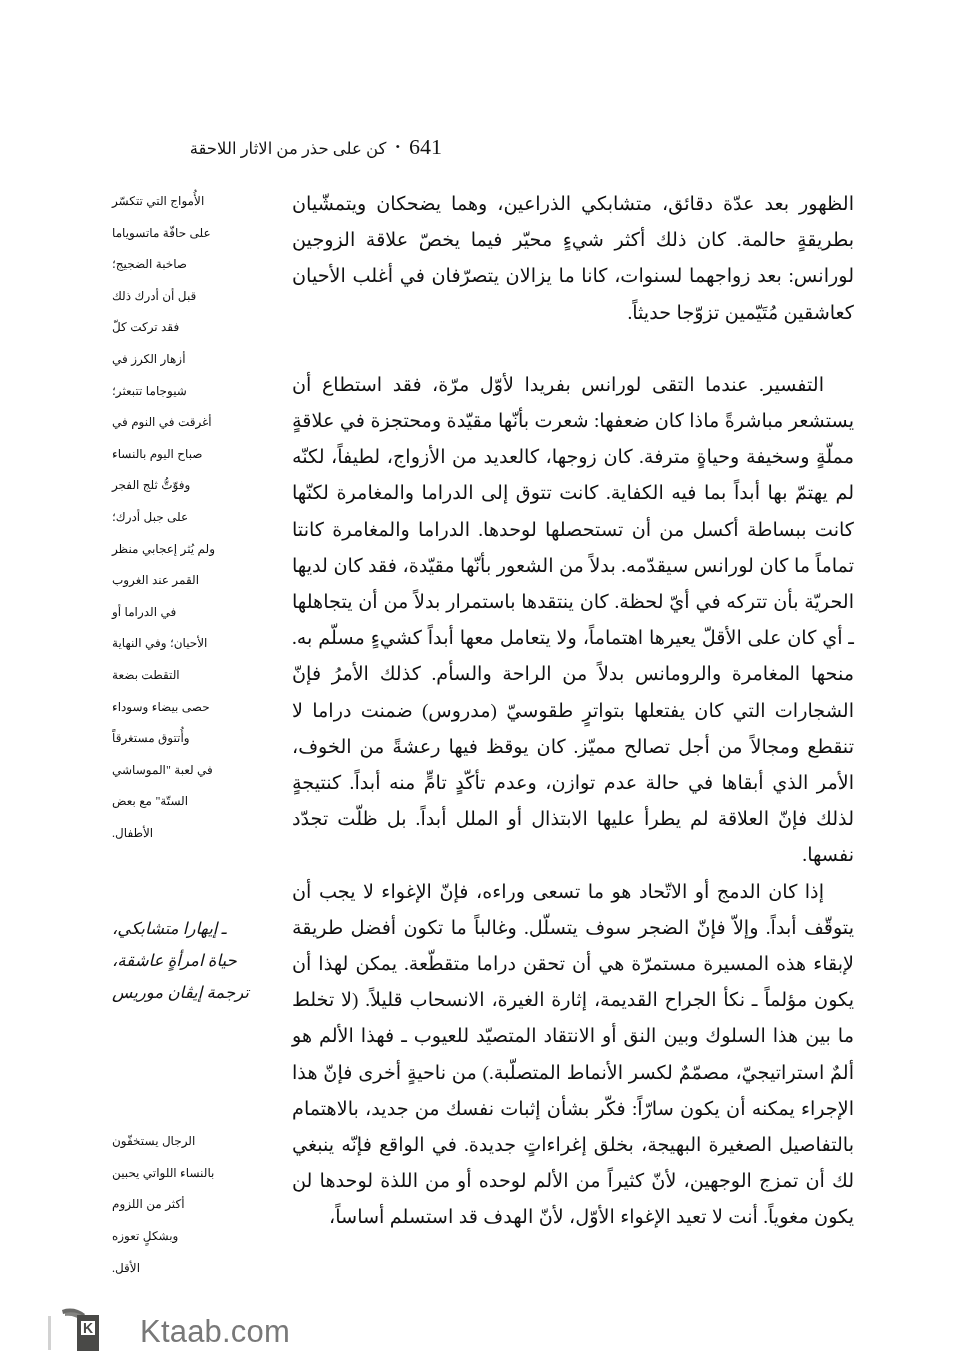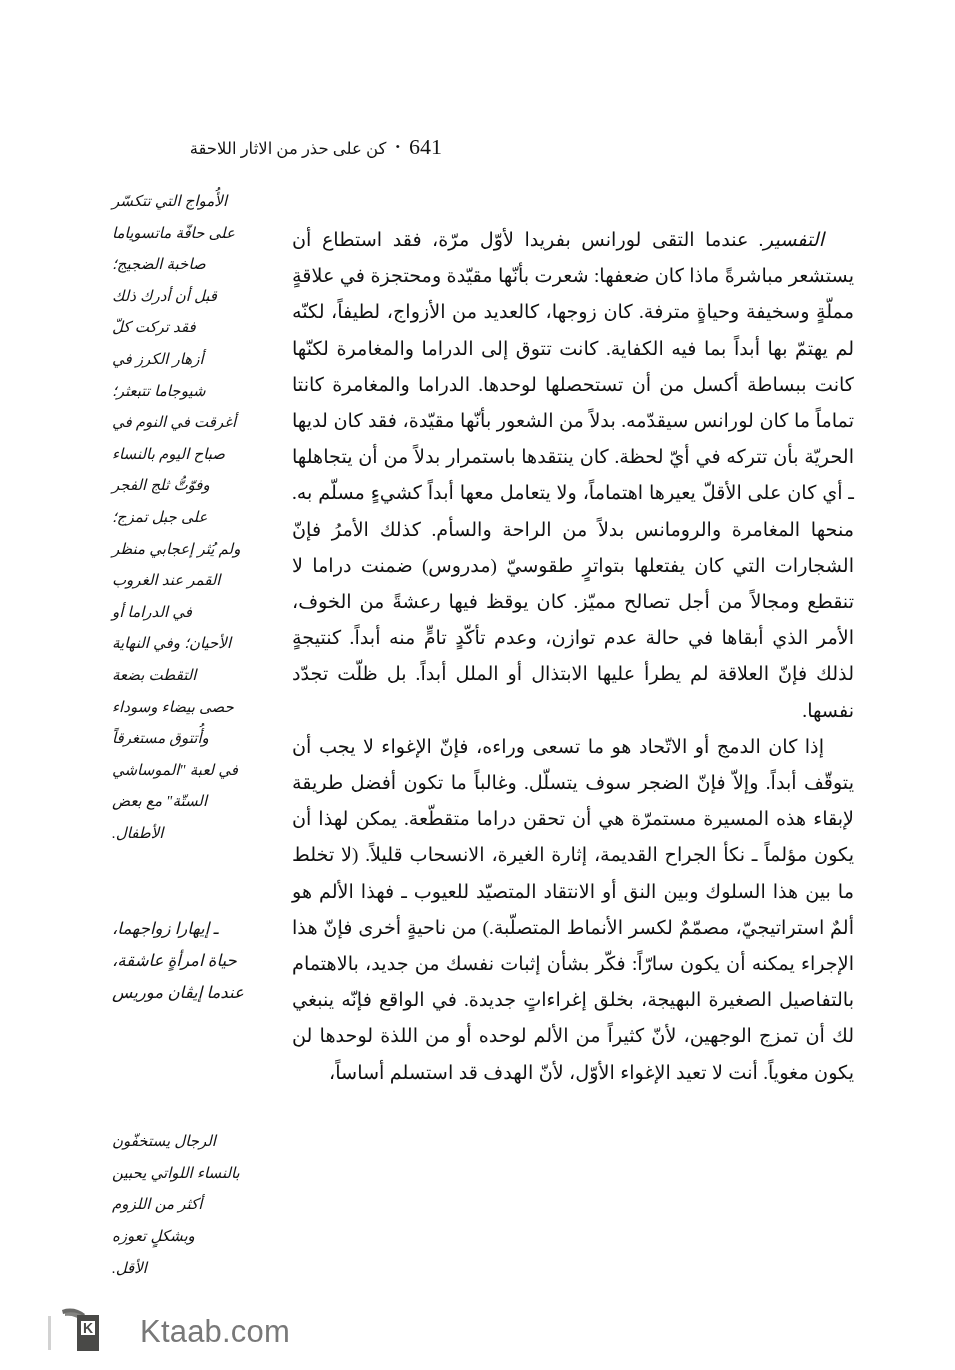--- a/index.html
+++ b/index.html
@@ -85,35 +85,33 @@
     text-align-last: right;
     word-spacing: 0.6px;
   }
   .main-col p.indent-first {
     text-indent: 30px;
   }
   .main-col .para-gap {
     height: 36px;
   }
   .main-col .lead-italic {
-    font-style: italic;
   }
 
   
   .side-col {
     position: absolute;
     top: 0;
     left: 0;
     width: 152px;
     direction: rtl;
     text-align: left;
   }
   .side-col .quote-block {
-    font-style: italic;
-    font-size: 15px;
+    font-size: 12px;
     line-height: 31.6px;
     text-align: left;
     word-spacing: 0.4px;
   }
   .side-col .quote-attrib {
     font-style: italic;
     font-size: 16.6px;
     line-height: 31.6px;
     text-align: left;
   }
@@ -163,20 +161,23 @@
   <div class="running-head">
     <span class="head-folio">641</span>
     <span class="head-dot">•</span>
     <span class="head-title">كن على حذر من الاثار اللاحقة</span>
   </div>
 
   <div class="body-area">
 
     <div class="main-col">
 
+      <p>
+        <span>الظهور بعد عدّة دقائق، متشابكي الذراعين، وهما يضحكان ويتمشّيان بطريقةٍ حالمة. كان ذلك أكثر شيءٍ محيّر فيما يخصّ علاقة الزوجين لورانس: بعد زواجهما لسنوات، كانا ما يزالان يتصرّفان في أغلب الأحيان كعاشقين مُتَيّمين تزوّجا حديثاً.</span>
+      </p>
 
       <div class="para-gap"></div>
 
       <p class="indent-first"><span class="lead-italic">التفسير.</span><span> عندما التقى لورانس بفريدا لأوّل مرّة، فقد استطاع أن يستشعر مباشرةً ماذا كان ضعفها: شعرت بأنّها مقيّدة ومحتجزة في علاقةٍ مملّةٍ وسخيفة وحياةٍ مترفة. كان زوجها، كالعديد من الأزواج، لطيفاً، لكنّه لم يهتمّ بها أبداً بما فيه الكفاية. كانت تتوق إلى الدراما والمغامرة لكنّها كانت ببساطة أكسل من أن تستحصلها لوحدها. الدراما والمغامرة كانتا تماماً ما كان لورانس سيقدّمه. بدلاً من الشعور بأنّها مقيّدة، فقد كان لديها الحريّة بأن تتركه في أيّ لحظة. كان ينتقدها باستمرار بدلاً من أن يتجاهلها ـ أي كان على الأقلّ يعيرها اهتماماً، ولا يتعامل معها أبداً كشيءٍ مسلّم به. منحها المغامرة والرومانس بدلاً من الراحة والسأم. كذلك الأمرُ فإنّ الشجارات التي كان يفتعلها بتواترٍ طقوسيّ (مدروس) ضمنت دراما لا تنقطع ومجالاً من أجل تصالح مميّز. كان يوقظ فيها رعشةً من الخوف، الأمر الذي أبقاها في حالة عدم توازن، وعدم تأكّدٍ تامٍّ منه أبداً. كنتيجةٍ لذلك فإنّ العلاقة لم يطرأ عليها الابتذال أو الملل أبداً. بل ظلّت تجدّد نفسها.</span></p>
 
       <p class="indent-first">
         <span>إذا كان الدمج أو الاتّحاد هو ما تسعى وراءه، فإنّ الإغواء لا يجب أن يتوقّف أبداً. وإلاّ فإنّ الضجر سوف يتسلّل. وغالباً ما تكون أفضل طريقة لإبقاء هذه المسيرة مستمرّة هي أن تحقن دراما متقطّعة. يمكن لهذا أن يكون مؤلماً ـ نكأ الجراح القديمة، إثارة الغيرة، الانسحاب قليلاً. (لا تخلط ما بين هذا السلوك وبين النق أو الانتقاد المتصيّد للعيوب ـ فهذا الألم هو ألمٌ استراتيجيّ، مصمّمٌ لكسر الأنماط المتصلّبة.) من ناحيةٍ أخرى فإنّ هذا الإجراء يمكنه أن يكون سارّاً: فكّر بشأن إثبات نفسك من جديد، بالاهتمام بالتفاصيل الصغيرة البهيجة، بخلق إغراءاتٍ جديدة. في الواقع فإنّه ينبغي لك أن تمزج الوجهين، لأنّ كثيراً من الألم لوحده أو من اللذة لوحدها لن يكون مغوياً. أنت لا تعيد الإغواء الأوّل، لأنّ الهدف قد استسلم أساساً،</span>
       </p>
 
     </div>
@@ -187,39 +188,39 @@
         <div>الأُمواج التي تتكسّر</div>
         <div>على حافّة ماتسوياما</div>
         <div>صاخبة الضجيج؛</div>
         <div>قبل أن أدرك ذلك</div>
         <div>فقد تركت كلّ</div>
         <div>أزهار الكرز في</div>
         <div>شيوجاما تتبعثر؛</div>
         <div>أغرقت في النوم في</div>
         <div>صباح اليوم بالنساء</div>
         <div>وفوّتُّ ثلج الفجر</div>
-        <div>على جبل تمزج؛</div>
+        <div>على جبل أدرك؛</div>
         <div>ولم يُثر إعجابي منظر</div>
         <div>القمر عند الغروب</div>
         <div>في الدراما أو</div>
         <div>الأحيان؛ وفي النهاية</div>
         <div>التقطت بضعة</div>
         <div>حصى بيضاء وسوداء</div>
         <div>وأُتتوق مستغرقاً</div>
         <div>في لعبة "الموساشي</div>
         <div>الستّة" مع بعض</div>
         <div>الأطفال.</div>
       </div>
 
       <div class="spacer-md"></div>
 
       <div class="quote-attrib">
-        <div>ـ إيهارا زواجهما،</div>
+        <div>ـ إيهارا متشابكي،</div>
         <div>حياة امرأةٍ عاشقة،</div>
-        <div>عندما إيڤان موريس</div>
+        <div>ترجمة إيڤان موريس</div>
       </div>
 
       <div class="spacer-lg"></div>
 
       <div class="quote-block">
         <div>الرجال يستخفّون</div>
         <div>بالنساء اللواتي يحبين</div>
         <div>أكثر من اللزوم</div>
         <div>وبشكلٍ تعوزه</div>
         <div>الأقل.</div>

